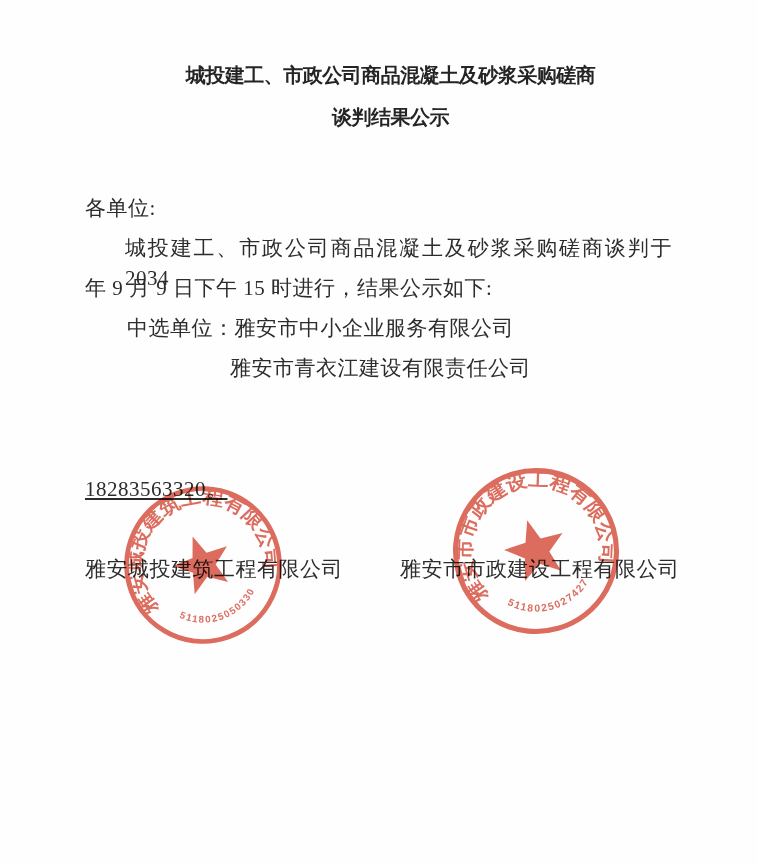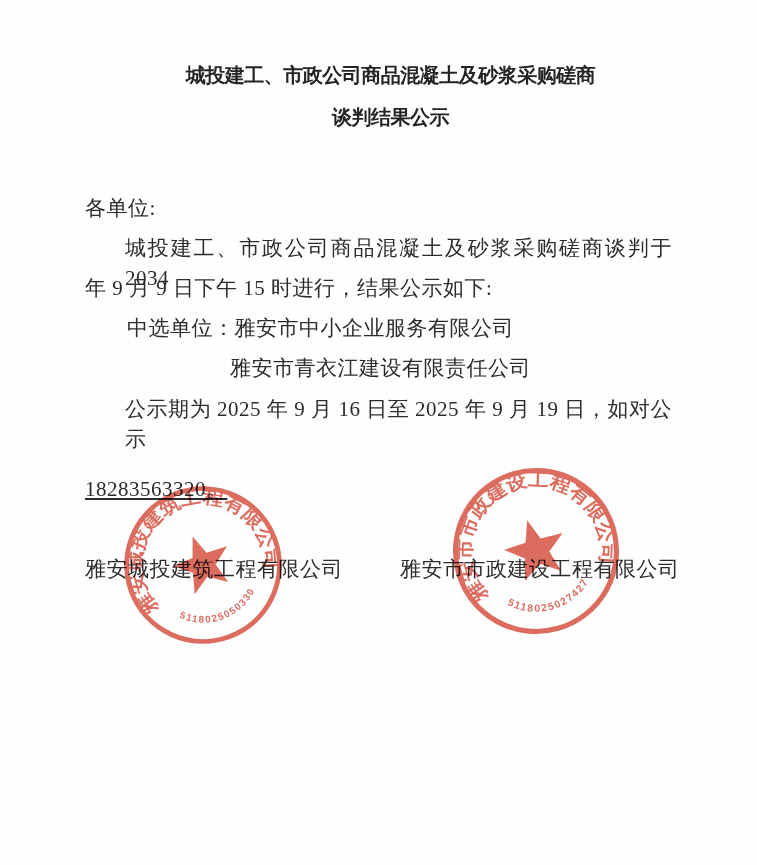--- a/index.html
+++ b/index.html
@@ -61,21 +61,20 @@
   <div class="title-line" style="top:104px;">谈判结果公示</div>
 
   <div class="bodyline" style="left:85px;top:193px;">各单位:</div>
 
   <div class="bodyline just" style="left:125px;top:233px;width:547px;">城投建工、市政公司商品混凝土及砂浆采购磋商谈判于 2034</div>
   <div class="bodyline" style="left:85px;top:273px;">年 9 月 9 日下午 15 时进行，结果公示如下:</div>
 
   <div class="bodyline" style="left:230px;top:353px;">雅安市青衣江建设有限责任公司</div>
   <div class="bodyline" style="left:127px;top:313px;">中选单位：雅安市中小企业服务有限公司</div>
 
-  <div class="bodyline just" style="left:125px;top:394px;width:547px;">公示期为 2025 年 9 月 16 日至 2025 年 9 月 19 日，如对公示</div>
   <div class="bodyline" style="left:85px;top:474px;text-decoration:underline;">18283563320。</div>
 
   <div class="bodyline" style="left:85px;top:554px;">雅安城投建筑工程有限公司</div>
   <div class="bodyline" style="left:400px;top:554px;">雅安市市政建设工程有限公司</div>
 
 
   <div class="seal" style="left:110px;top:472px;transform:rotate(-20deg);">
     <svg width="186" height="186" viewBox="0 0 190 190">
       <circle cx="95" cy="95" r="78" fill="none" stroke="#d85848" stroke-width="5"></circle>
       <defs>

